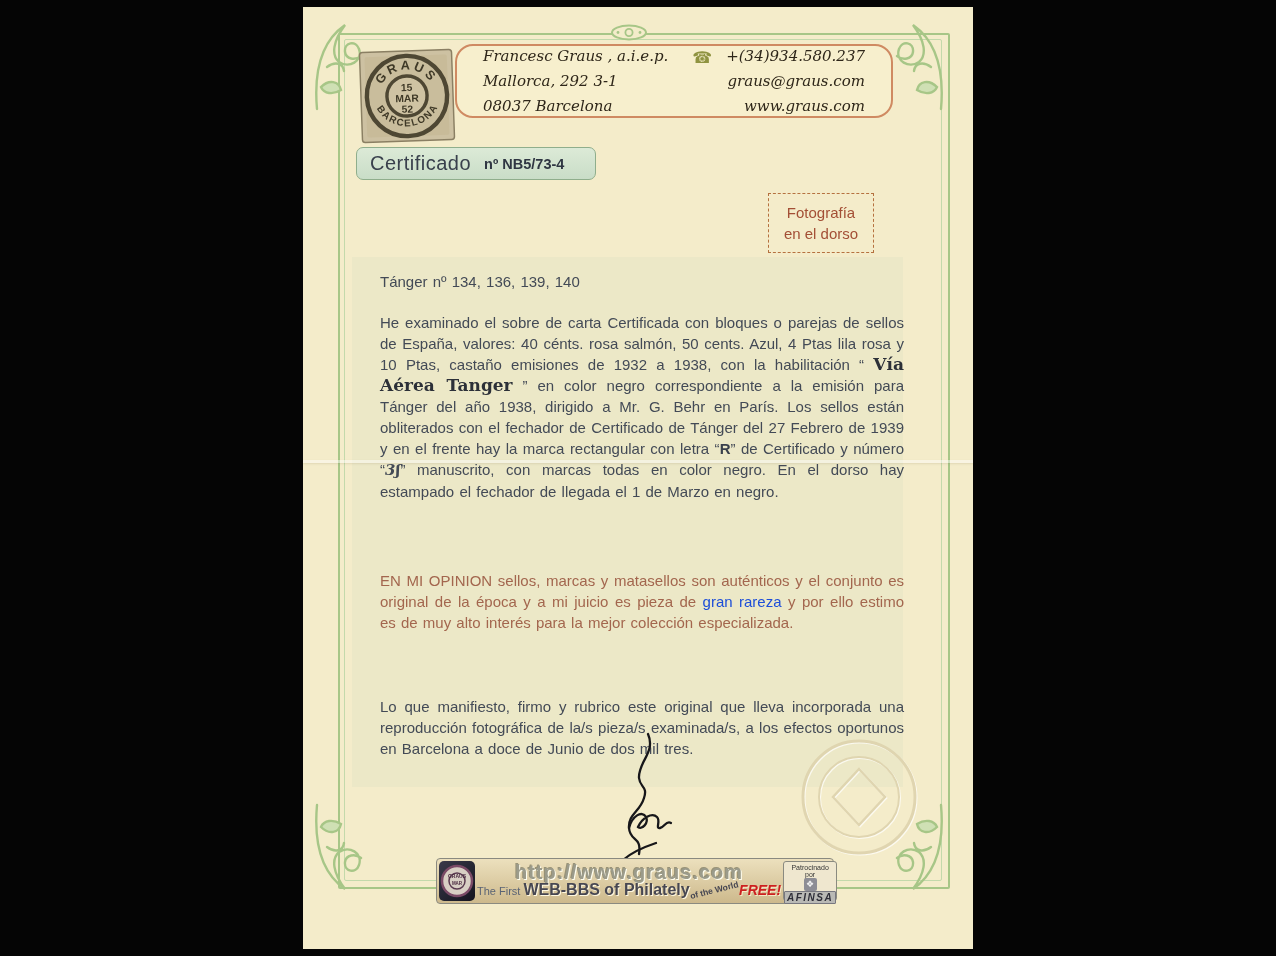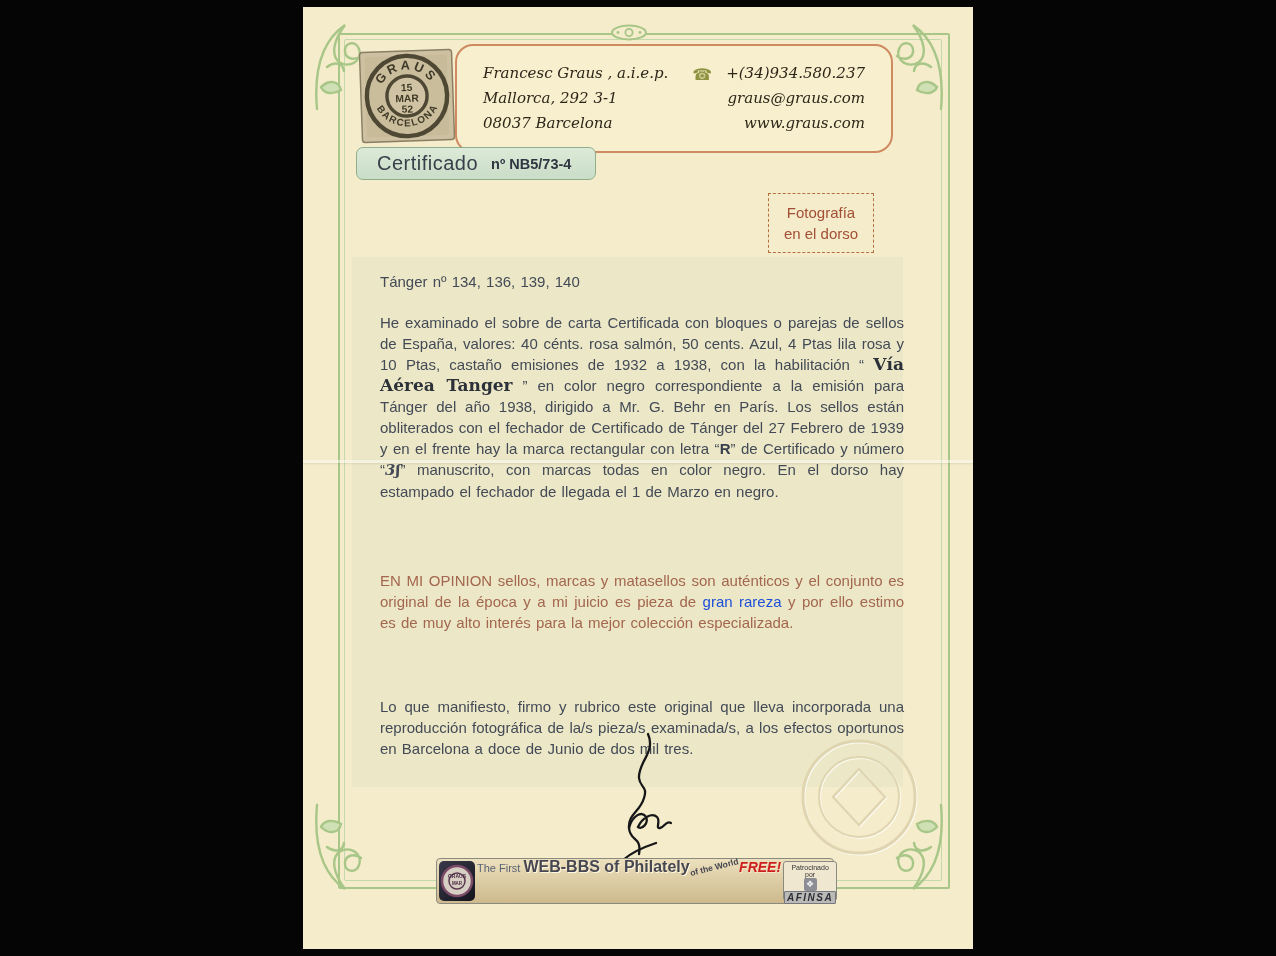--- a/index.html
+++ b/index.html
@@ -14,32 +14,32 @@
          border:1px solid #c3d9ab;border-radius:2px;}
   .ornament{position:absolute;width:72px;height:96px;}
   .orn-tl{left:8px;top:8px;}
   .orn-tr{left:572px;top:8px;transform:scaleX(-1);}
   .orn-bl{left:8px;top:796px;transform:scaleY(-1);}
   .orn-br{left:572px;top:796px;transform:scale(-1,-1);}
   .medallion{position:absolute;left:307px;top:17px;width:38px;height:17px;}
 
   
   .stamp-seal{position:absolute;left:55px;top:42px;width:98px;height:94px;transform:rotate(-2deg);}
-  .contact-box{position:absolute;left:152px;top:37px;width:438px;height:109px;
+  .contact-box{position:absolute;left:152px;top:37px;width:438px;height:74px;
       border:2px solid #cf8a62;border-radius:18px;background:#f7efcd;
       display:flex;justify-content:space-between;align-items:center;padding:0 26px;box-sizing:border-box;}
   .script{font-family:"DejaVu Serif",serif;font-style:italic;color:#2e2619;font-size:15px;line-height:25px;}
   .contact-right{text-align:right;}
   .phone-row{position:relative;}
   .phone-ico{position:absolute;left:-34px;top:1px;font-style:normal;color:#8f9340;font-size:16px;}
 
   
   .cert-box{position:absolute;left:53px;top:140px;width:240px;height:33px;box-sizing:border-box;
       background:linear-gradient(#dcead7,#c9ddc7);border:1.5px solid #8fae8c;border-radius:7px;
-      display:flex;align-items:center;gap:13px;padding:0 20px;}
+      display:flex;align-items:center;gap:13px;padding:0 13px;}
   .cert-label{font-size:20px;color:#39404c;letter-spacing:.5px;}
   .cert-number{font-size:14.5px;font-weight:bold;color:#2f3642;}
 
   
   .foto-box{position:absolute;left:465px;top:186px;width:106px;height:60px;box-sizing:border-box;
       border:1.5px dashed #b5713f;text-align:center;color:#a34f35;font-size:15px;line-height:21px;
       display:flex;flex-direction:column;justify-content:center;}
 
   
   .wash{position:absolute;left:49px;top:250px;width:551px;height:530px;background:#e9e6c6;opacity:.72;}
@@ -204,20 +204,21 @@
     <div class="banner">
       <div class="banner-logo">
         <svg width="36" height="36" viewBox="0 0 36 36">
           <circle cx="18" cy="18" r="15" fill="#d8cfc4" stroke="#7a4a66" stroke-width="2.5"></circle>
           <circle cx="18" cy="18" r="8" fill="none" stroke="#5a3a50" stroke-width="1.5"></circle>
           <text x="18" y="15" text-anchor="middle" font-size="5" font-weight="bold" fill="#4a2a40">GRAUS</text>
           <text x="18" y="22" text-anchor="middle" font-size="4.5" font-weight="bold" fill="#4a2a40">MAR</text>
         </svg>
       </div>
       <div class="banner-center">
+        <div class="banner-url">http://www.graus.com</div>
         <div class="banner-line2">
           <span class="tag-pre">The First </span><span class="tag-main">WEB-BBS of Philately</span><span class="tag-suf">of the World</span><span class="free">FREE!</span>
         </div>
       </div>
       <div class="sponsor">
         <div>Patrocinado</div>
         <div>por</div>
         <div class="logo">❖</div>
         <div class="brand">AFINSA</div>
       </div>

